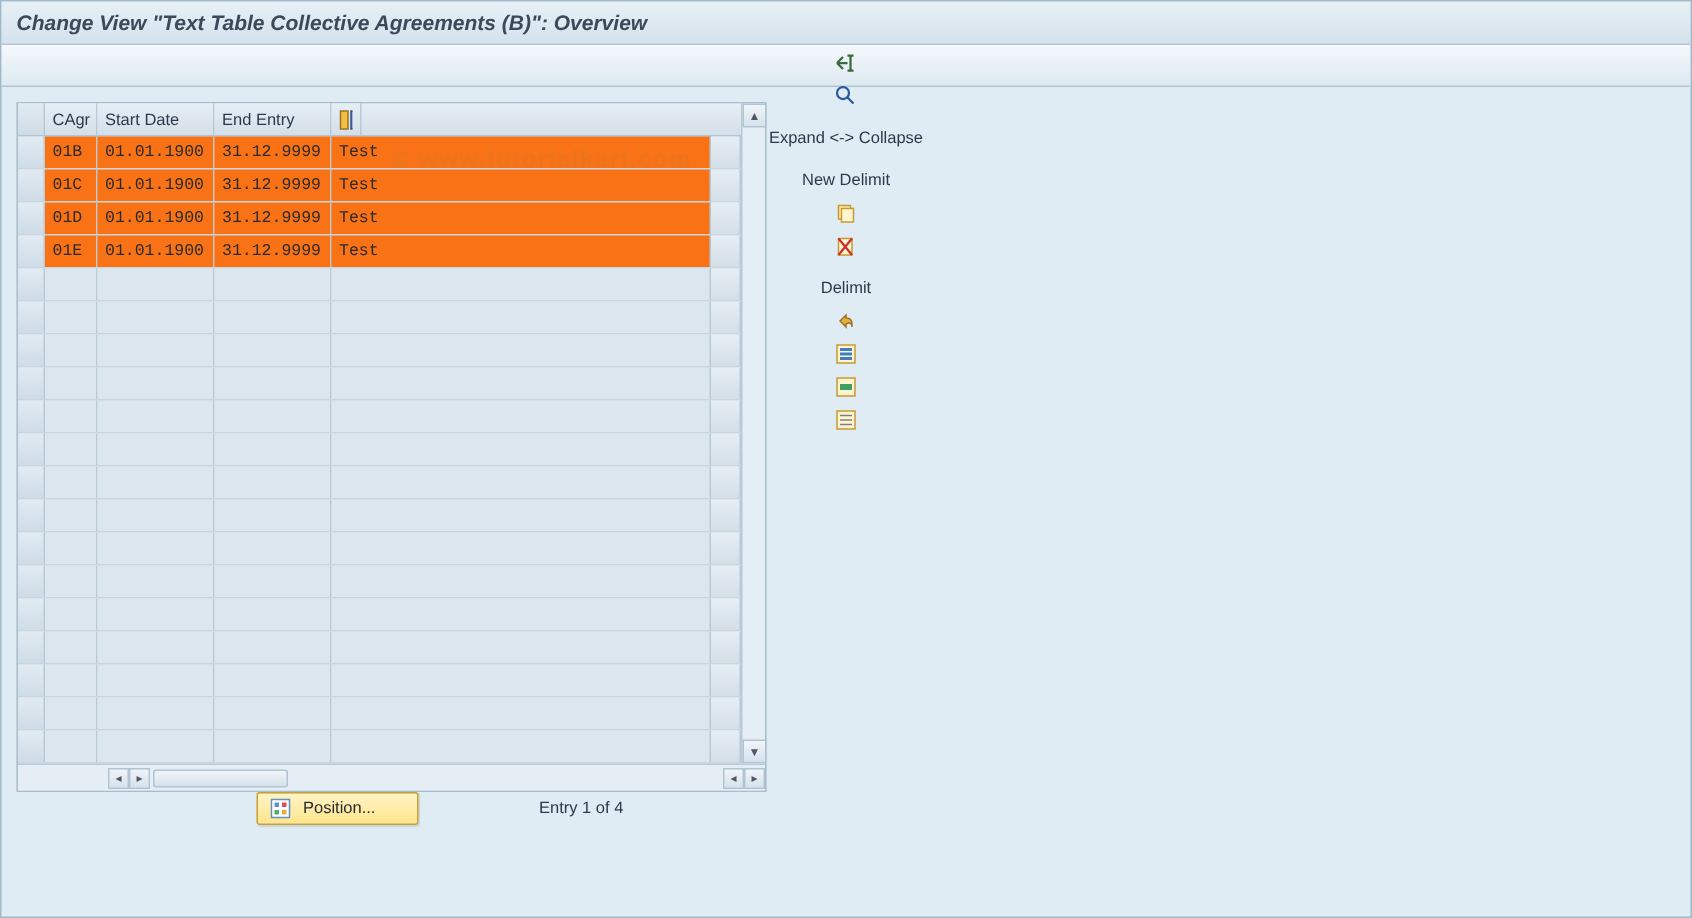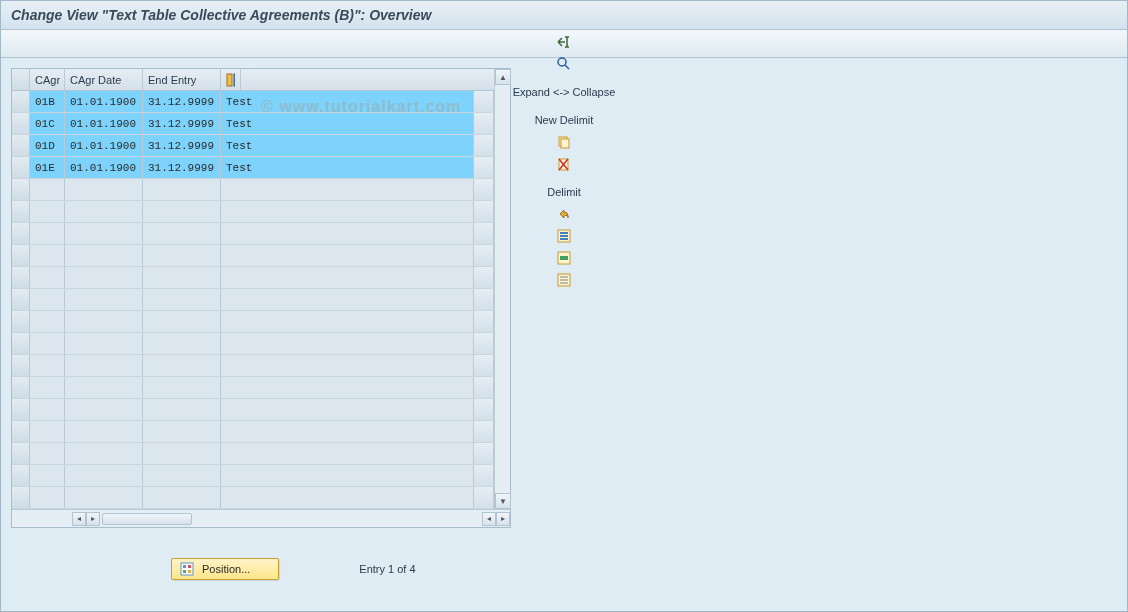--- a/index.html
+++ b/index.html
@@ -86,21 +86,21 @@
       color: #2a3a4a;
       font-weight: normal;
     }
     .row-sel { width: 18px; background: linear-gradient(#e2ebf2, #cfdce6); cursor: pointer; }
     .col-cagr { width: 35px; text-align: right; }
     .col-start { width: 78px; }
     .col-end { width: 78px; }
     .col-desc { flex: 1; }
     .col-cfg { width: 20px; background: linear-gradient(#e6eef5, #d4dfe8); display:flex; align-items:center; justify-content:center;}
     .td.data-cell {
-      background: #7dd3fc;
+      background: #f97316;
       font-family: "Courier New", monospace;
       font-size: 11px;
       color: #2a2a2a;
     }
     .td.empty-cell {
       background: #dbe6ef;
     }
     .vscroll {
       width: 16px;
       background: #e6eef5;
@@ -130,21 +130,20 @@
     .hscroll-thumb {
       width: 90px; height: 12px;
       background: linear-gradient(#f0f5f9,#d6e2ea);
       border: 1px solid #b0c4d4;
       border-radius: 2px;
       margin: 0 2px;
       cursor:pointer;
     }
     .hscroll-spacer{ flex:1; }
     .footer-area {
-      margin-top: 30px;
       display: flex;
       align-items: center;
       gap: 80px;
       padding-left: 160px;
     }
     .position-btn {
       background: linear-gradient(#fff4c8, #ffe58a);
       border: 1px solid #c8a030;
       border-radius: 2px;
       padding: 3px 28px 3px 8px;
@@ -243,21 +242,21 @@
 
 <div class="content-area">
   <span class="watermark">© www.tutorialkart.com</span>
 
   <div class="table-wrapper">
     <div class="table-main">
       <div class="table-left">
         <div class="table-header-row">
           <div class="th row-sel"></div>
           <div class="th col-cagr">CAgr</div>
-          <div class="th col-start">CAgr Date</div>
+          <div class="th col-start">Start Date</div>
           <div class="th col-end">End Entry</div>
           <div class="th col-cfg">
             <svg width="14" height="14">
                 <rect x="1" y="1" width="5" height="12" fill="#f0c040" stroke="#a07020"></rect>
                 <rect x="8" y="1" width="5" height="12" fill="#6090d0" stroke="#305080"></rect>
               </svg>
           </div>
         </div>
         <div class="table-body" id="table-body">
             <div class="table-row">

